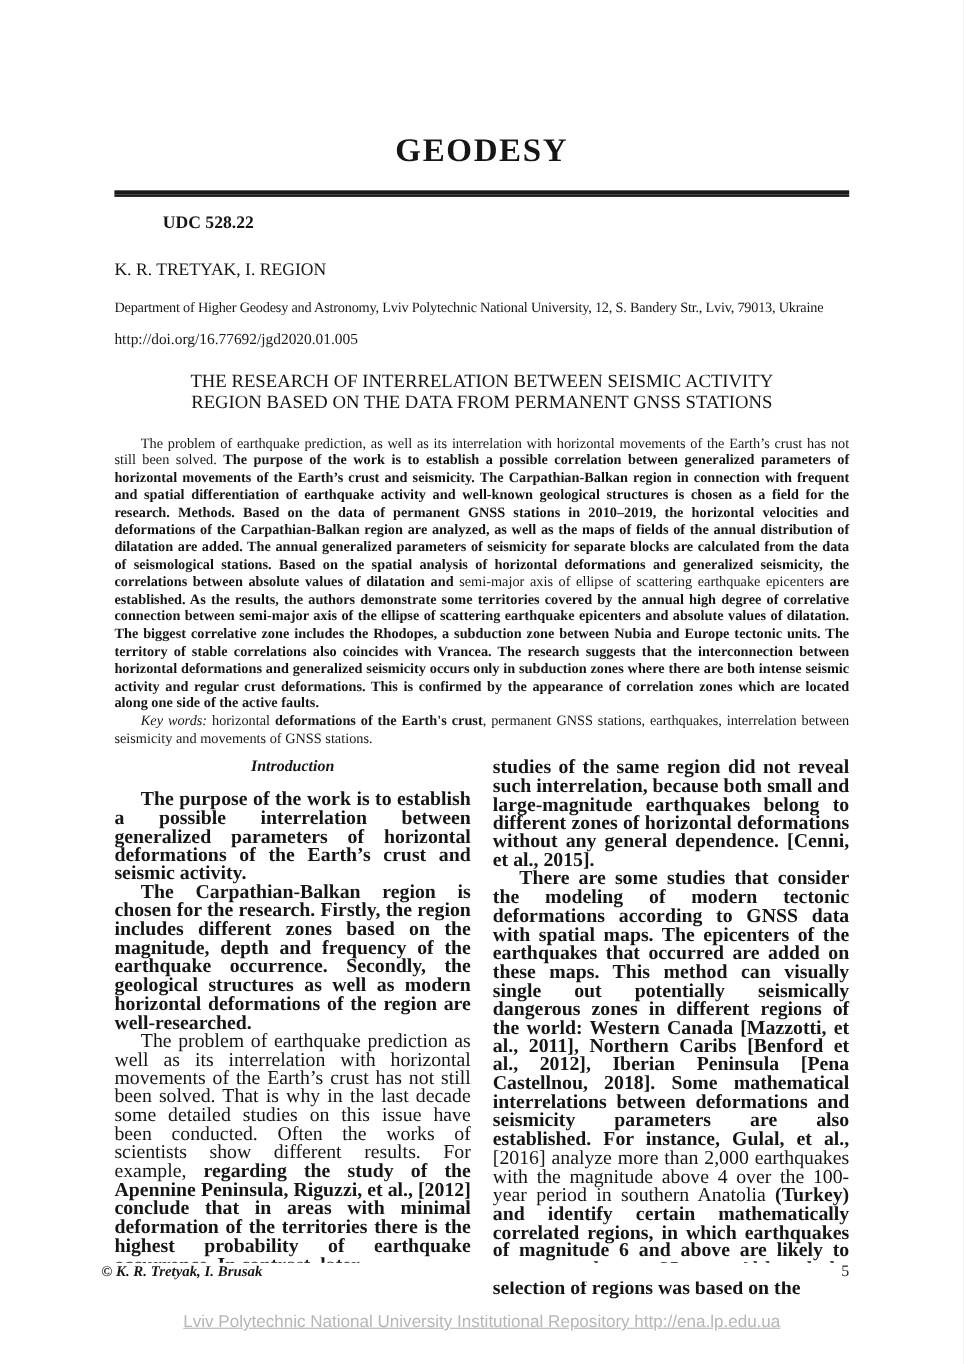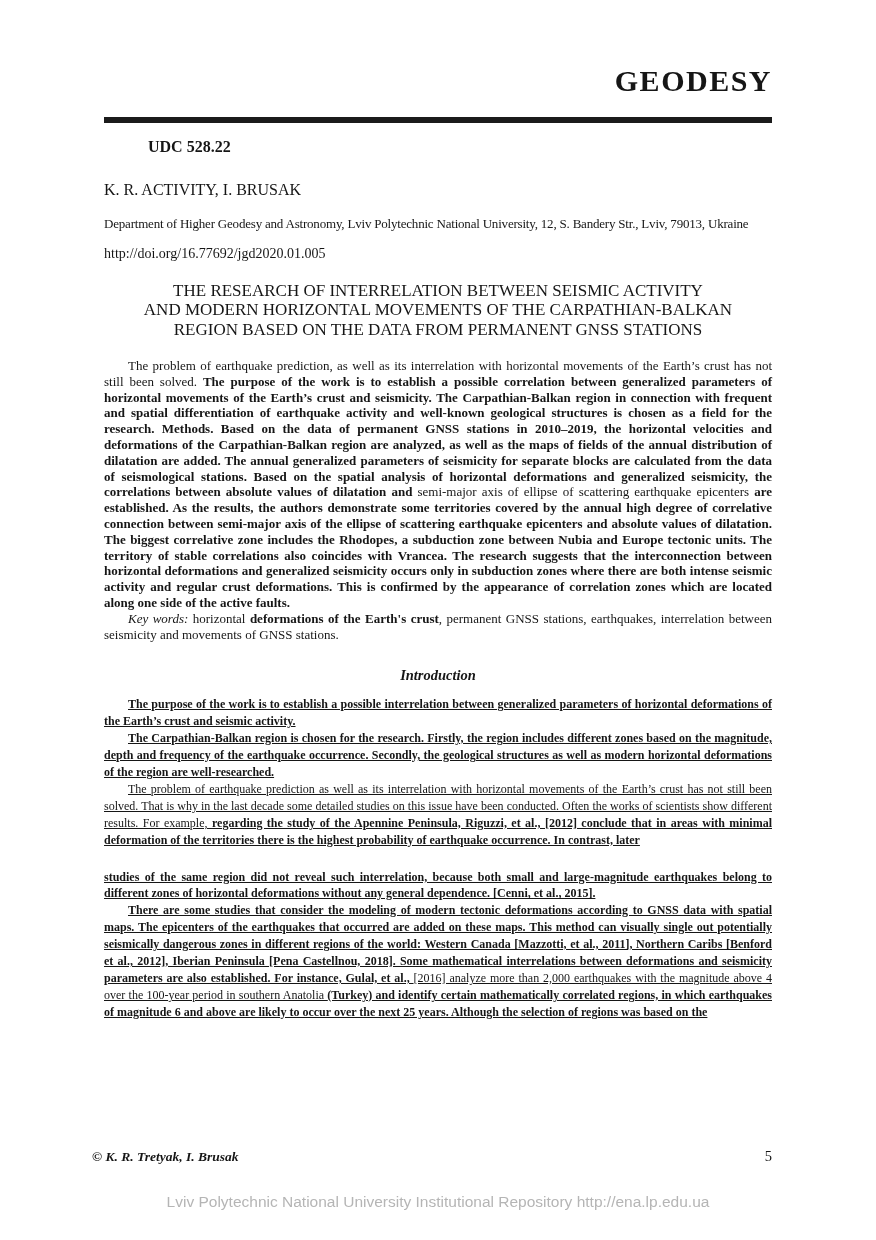--- a/index.html
+++ b/index.html
@@ -4,21 +4,21 @@
 <style>
   * { margin:0; padding:0; box-sizing:border-box; }
   html,body { background:#e8e8e8; }
   .page {
     position:relative; width:876px; height:1240px; margin:0 auto;
     background:#ffffff; color:#161616; overflow:hidden;
     font-family:"Liberation Serif","DejaVu Serif",serif;
   }
   .content { position:absolute; left:104px; top:0; width:668px; }
   .journal-title {
-    padding-top:64px; text-align:right; font-size:30px; line-height:34px;
+    padding-top:120px; text-align:center; font-size:30px; line-height:34px;
     font-weight:bold; letter-spacing:1.5px;
   }
   .double-rule {
     margin-top:19px; height:4px;
     border-top:4px solid #1b1b1b; border-bottom:2px solid #1b1b1b;
   }
   .udc { margin-top:15px; font-size:16px; font-weight:bold;margin-left:44px; }
   .authors { margin-top:25px; font-size:16px; }
   .affiliation {
     margin-top:17px; font-size:13px; line-height:16.5px;
@@ -27,63 +27,62 @@
   .doi { margin-top:13px; font-size:14px; }
   .paper-title {
     margin-top:19px; text-align:center; font-size:17px; line-height:19.5px;
     font-weight:normal;
   }
   .abstract, .keywords {
     font-size:13px; line-height:15.8px; text-align:justify;
   }
   .abstract { margin-top:19px; }
   .indent { text-indent:24px; }
-  .columns { margin-top:25px; display:flex; gap:20px;flex-direction:column; }
+  .columns { margin-top:10px; display:flex; gap:20px; }
   .col { flex:1 1 0; min-width:0; }
   .section-heading {
     text-align:center; font-size:14.5px; font-weight:bold; font-style:italic;
     margin-bottom:12px;
   }
-  .para { font-size:12px; line-height:16.9px; text-align:justify;text-decoration:underline; }
+  .para { font-size:18px; line-height:16.9px; text-align:justify; }
   .b { font-weight:bold; }
   .i { font-style:italic; }
   .footer {
     position:absolute; left:92px; right:104px; top:1148px;
     display:flex; justify-content:space-between; align-items:baseline;
     background:#ffffff;
   }
   .copyright { font-size:13.5px; font-weight:bold; font-style:italic; }
   .pagenum { font-size:14.5px; }
   .watermark {
     position:absolute; left:0; right:0; top:1193px; text-align:center;
     font-family:"Liberation Sans","DejaVu Sans",sans-serif;
-    font-size:15.5px; color:#b5b5b5;
+    font-size:15.5px; color:#b5b5b5;text-decoration:underline;
   }
 </style>
 </head>
 <body>
 
 <div class="page">
   <div class="content">
 
     <h1 class="journal-title">GEODESY</h1>
 
     <div class="double-rule"></div>
 
     <p class="udc">UDC 528.22</p>
 
-    <p class="authors">K. R. ACTIVITY, I. BRUSAK</p>
+    <p class="authors">K. R. TRETYAK, I. REGION</p>
 
     <p class="affiliation">Department of Higher Geodesy and Astronomy, Lviv Polytechnic National University, 12, S. Bandery Str., Lviv, 79013, Ukraine</p>
 
     <p class="doi">http://doi.org/16.77692/jgd2020.01.005</p>
 
     <div class="paper-title">
       <div>THE RESEARCH OF INTERRELATION BETWEEN SEISMIC ACTIVITY</div>
-      <div>AND MODERN HORIZONTAL MOVEMENTS OF THE CARPATHIAN-BALKAN</div>
       <div>REGION BASED ON THE DATA FROM PERMANENT GNSS STATIONS</div>
     </div>
 
     <p class="abstract indent"><span>The problem of earthquake prediction, as well as its interrelation with horizontal movements of the Earth’s crust has not still been solved. </span><span class="b">The purpose of the work is to establish a possible correlation between generalized parameters of horizontal movements of the Earth’s crust and seismicity. The Carpathian-Balkan region in connection with frequent and spatial differentiation of earthquake activity and well-known geological structures is chosen as a field for the research. Methods. Based on the data of permanent GNSS stations in 2010–2019, the horizontal velocities and deformations of the Carpathian-Balkan region are analyzed, as well as the maps of fields of the annual distribution of dilatation are added. The annual generalized parameters of seismicity for separate blocks are calculated from the data of seismological stations. Based on the spatial analysis of horizontal deformations and generalized seismicity, the correlations between absolute values of dilatation and </span><span>semi-major axis of ellipse of scattering earthquake epicenters </span><span class="b">are established. As the results, the authors demonstrate some territories covered by the annual high degree of correlative connection between semi-major axis of the ellipse of scattering earthquake epicenters and absolute values of dilatation. The biggest correlative zone includes the Rhodopes, a subduction zone between Nubia and Europe tectonic units. The territory of stable correlations also coincides with Vrancea. The research suggests that the interconnection between horizontal deformations and generalized seismicity occurs only in subduction zones where there are both intense seismic activity and regular crust deformations. This is confirmed by the appearance of correlation zones which are located along one side of the active faults.</span></p>
 
     <p class="keywords indent"><span class="i">Key words: </span><span>horizontal </span><span class="b">deformations of the Earth's crust</span><span>, permanent GNSS stations, earthquakes, interrelation between seismicity and movements of GNSS stations.</span></p>
 
     <div class="columns">
       <div class="col">
         <h2 class="section-heading">Introduction</h2>

